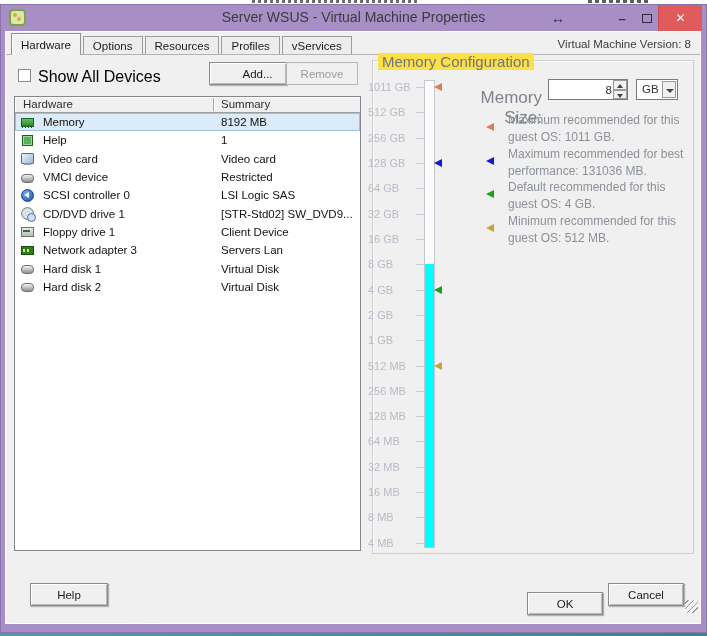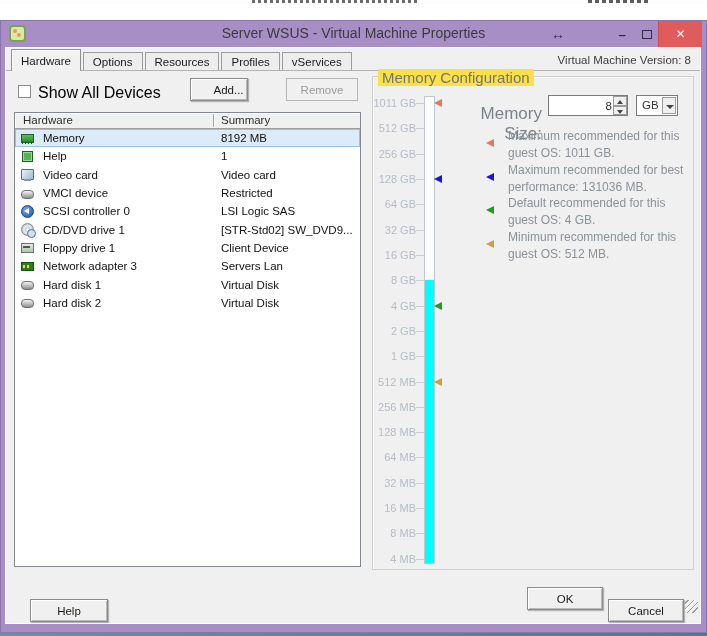--- a/index.html
+++ b/index.html
@@ -12,21 +12,21 @@
   .backdrop-strip { position:absolute; left:0; top:0; width:707px; height:4px; background:#fdfdfd; }
   .backdrop-strip::before { content:''; position:absolute; left:252px; top:0; width:168px; height:3px;
     background:repeating-linear-gradient(90deg,#6c6c6c 0 3px,transparent 3px 6px); }
   .backdrop-strip::after { content:''; position:absolute; left:588px; top:0; width:62px; height:3px;
     background:repeating-linear-gradient(90deg,#5d5d5d 0 4px,transparent 4px 7px); }
   .bottom-strip { position:absolute; left:0; bottom:0; width:707px; height:3px;
     background:linear-gradient(90deg,#4f9da3,#35878d); }
 
   
   .dialog { position:absolute; left:0; right:0; top:4px; bottom:3px;
-    background:#a78fc6; border:1px solid #8a74ac;margin-top:16px; }
+    background:#a78fc6; border:1px solid #8a74ac; }
   .titlebar { position:absolute; left:0; right:0; top:0; height:26px; }
   .app-icon { position:absolute; left:8px; top:4px; width:17px; height:17px; }
   .app-icon::before { content:''; position:absolute; inset:0; border-radius:4px;
     background:#d8e7b4; border:2px solid #7ca43f; }
   .app-icon::after { content:''; position:absolute; left:4px; top:4px; width:4px; height:4px;
     border-radius:50%; background:#e8a33c; box-shadow:4px 4px 0 0 #e8a33c; }
   .title { position:absolute; left:40px; right:40px; top:4px; text-align:center;
     font-size:14px; color:#3b3b3b; white-space:nowrap; }
   .ctrl { position:absolute; top:0; height:26px; display:flex; align-items:center; justify-content:center;
     color:#332b40; font-size:13px; cursor:default; }
@@ -50,21 +50,21 @@
     box-shadow:inset 1px 1px 0 #fdfdfd; }
   .version-label { position:absolute; right:9px; top:6px; font-size:11.5px; color:#3c3c3c; }
 
   
   .checkbox { position:absolute; left:12px; top:37px; width:13px; height:13px;
     background:#fff; border:1px solid #8b8b8b; }
   .checkbox-label { position:absolute; left:32px; top:36px; font-size:16px; color:#000; }
   .btn { position:absolute; height:23px; background:#f0f0f0; border:1px solid #8b8b8b;
     box-shadow:inset 1px 1px 0 #fff, inset -1px -1px 0 #b9b9b9, 1px 1px 1px rgba(0,0,0,0.25);
     font-size:11.5px; color:#1a1a1a; display:flex; align-items:center; justify-content:center; cursor:default; }
-  .btn-add { left:184px; top:30px; width:58px;padding-left:19px; }
+  .btn-add { left:203px; top:30px; width:78px;padding-left:19px; }
   .btn-remove { left:280px; top:30px; width:72px; color:#9b9b9b; border-color:#b5b5b5;
     box-shadow:none;text-align:center; }
 
   
   .hw-table { position:absolute; left:8px; top:64px; width:347px; height:455px;
     background:#fff; border:1px solid #828790; font-size:11.5px; overflow:hidden; }
   .hw-header { position:relative; height:16px; background:#f0f0f0; border-bottom:1px solid #9d9d9d;
     box-shadow:inset 0 1px 0 #fff, inset 1px 0 0 #fff; color:#2e2e2e; }
   .hw-header .col1 { position:absolute; left:8px; top:1px; }
   .hw-header .col2 { position:absolute; left:206px; top:1px; }
@@ -105,21 +105,21 @@
     background:repeating-linear-gradient(90deg,#ffd34d 0 2px,transparent 2px 4px); }
 
   
   .memgroup { position:absolute; left:366px; top:28px; width:322px; height:494px;
     border:1px solid #cfcfcf; box-shadow:inset 1px 1px 0 #fdfdfd; }
   .memgroup-title { position:absolute; left:372px; top:21px; background:#fde047; padding:0 4px;
     font-size:15px; color:#6f747c; }
   .mem-scale-area { position:absolute; inset:0; }
   .tick { position:absolute; left:362px; width:48px; height:14px;
     top:calc(55px + (var(--i) * 25.32px) - 7px); }
-  .tick-label { display:block; text-align:right; font-size:11px; color:#b6bbc7; line-height:14px; }
+  .tick-label { display:block; font-size:11px; color:#b6bbc7; line-height:14px; }
   .tick::after { content:''; position:absolute; left:48px; top:7px; width:9px; height:1px; background:#c9cdd6; }
   .mem-track { position:absolute; left:418px; top:48px; width:11px; height:468px;
     background:#fcfcfd; border:1px solid #c2c6d0; }
   .mem-fill { position:absolute; left:0; right:0; bottom:0; }
   .marker { position:absolute; left:428px; width:0; height:0;
     top:calc(55px + (var(--i) * 25.32px) - 4px);
     border-top:4px solid transparent; border-bottom:4px solid transparent;
     border-right:8px solid var(--c); }
 
   .mem-size-label { position:absolute; left:440px; top:56px; width:96px; text-align:right;
@@ -141,21 +141,21 @@
   .combo-arrow::after { content:''; position:absolute; left:3px; top:7px;
     border-left:4px solid transparent; border-right:4px solid transparent; border-top:4px solid #444; }
 
   .note { position:absolute; left:502px; width:178px; top:calc(80px + (var(--i) * 33.7px));
     font-size:12px; line-height:17px; color:#8b9199; }
   .note::before { content:''; position:absolute; left:-22px; top:11px; width:0; height:0;
     border-top:4px solid transparent; border-bottom:4px solid transparent; border-right:8px solid var(--c); }
 
   
   .btn-help { left:24px; top:551px; width:78px; }
-  .btn-ok { left:521px; top:539px; width:76px; }
+  .btn-ok { left:521px; top:560px; width:76px; }
   .btn-cancel { left:602px; top:551px; width:76px; }
   .resize-grip { position:absolute; right:2px; bottom:10px; width:13px; height:13px;
     background:repeating-linear-gradient(135deg, transparent 0 2px, #9a9a9a 2px 3px, #fdfdfd 3px 4px); }
 </style>
 </head>
 <body>
 
 <div class="screen">
   <div class="backdrop-strip"></div>
 

